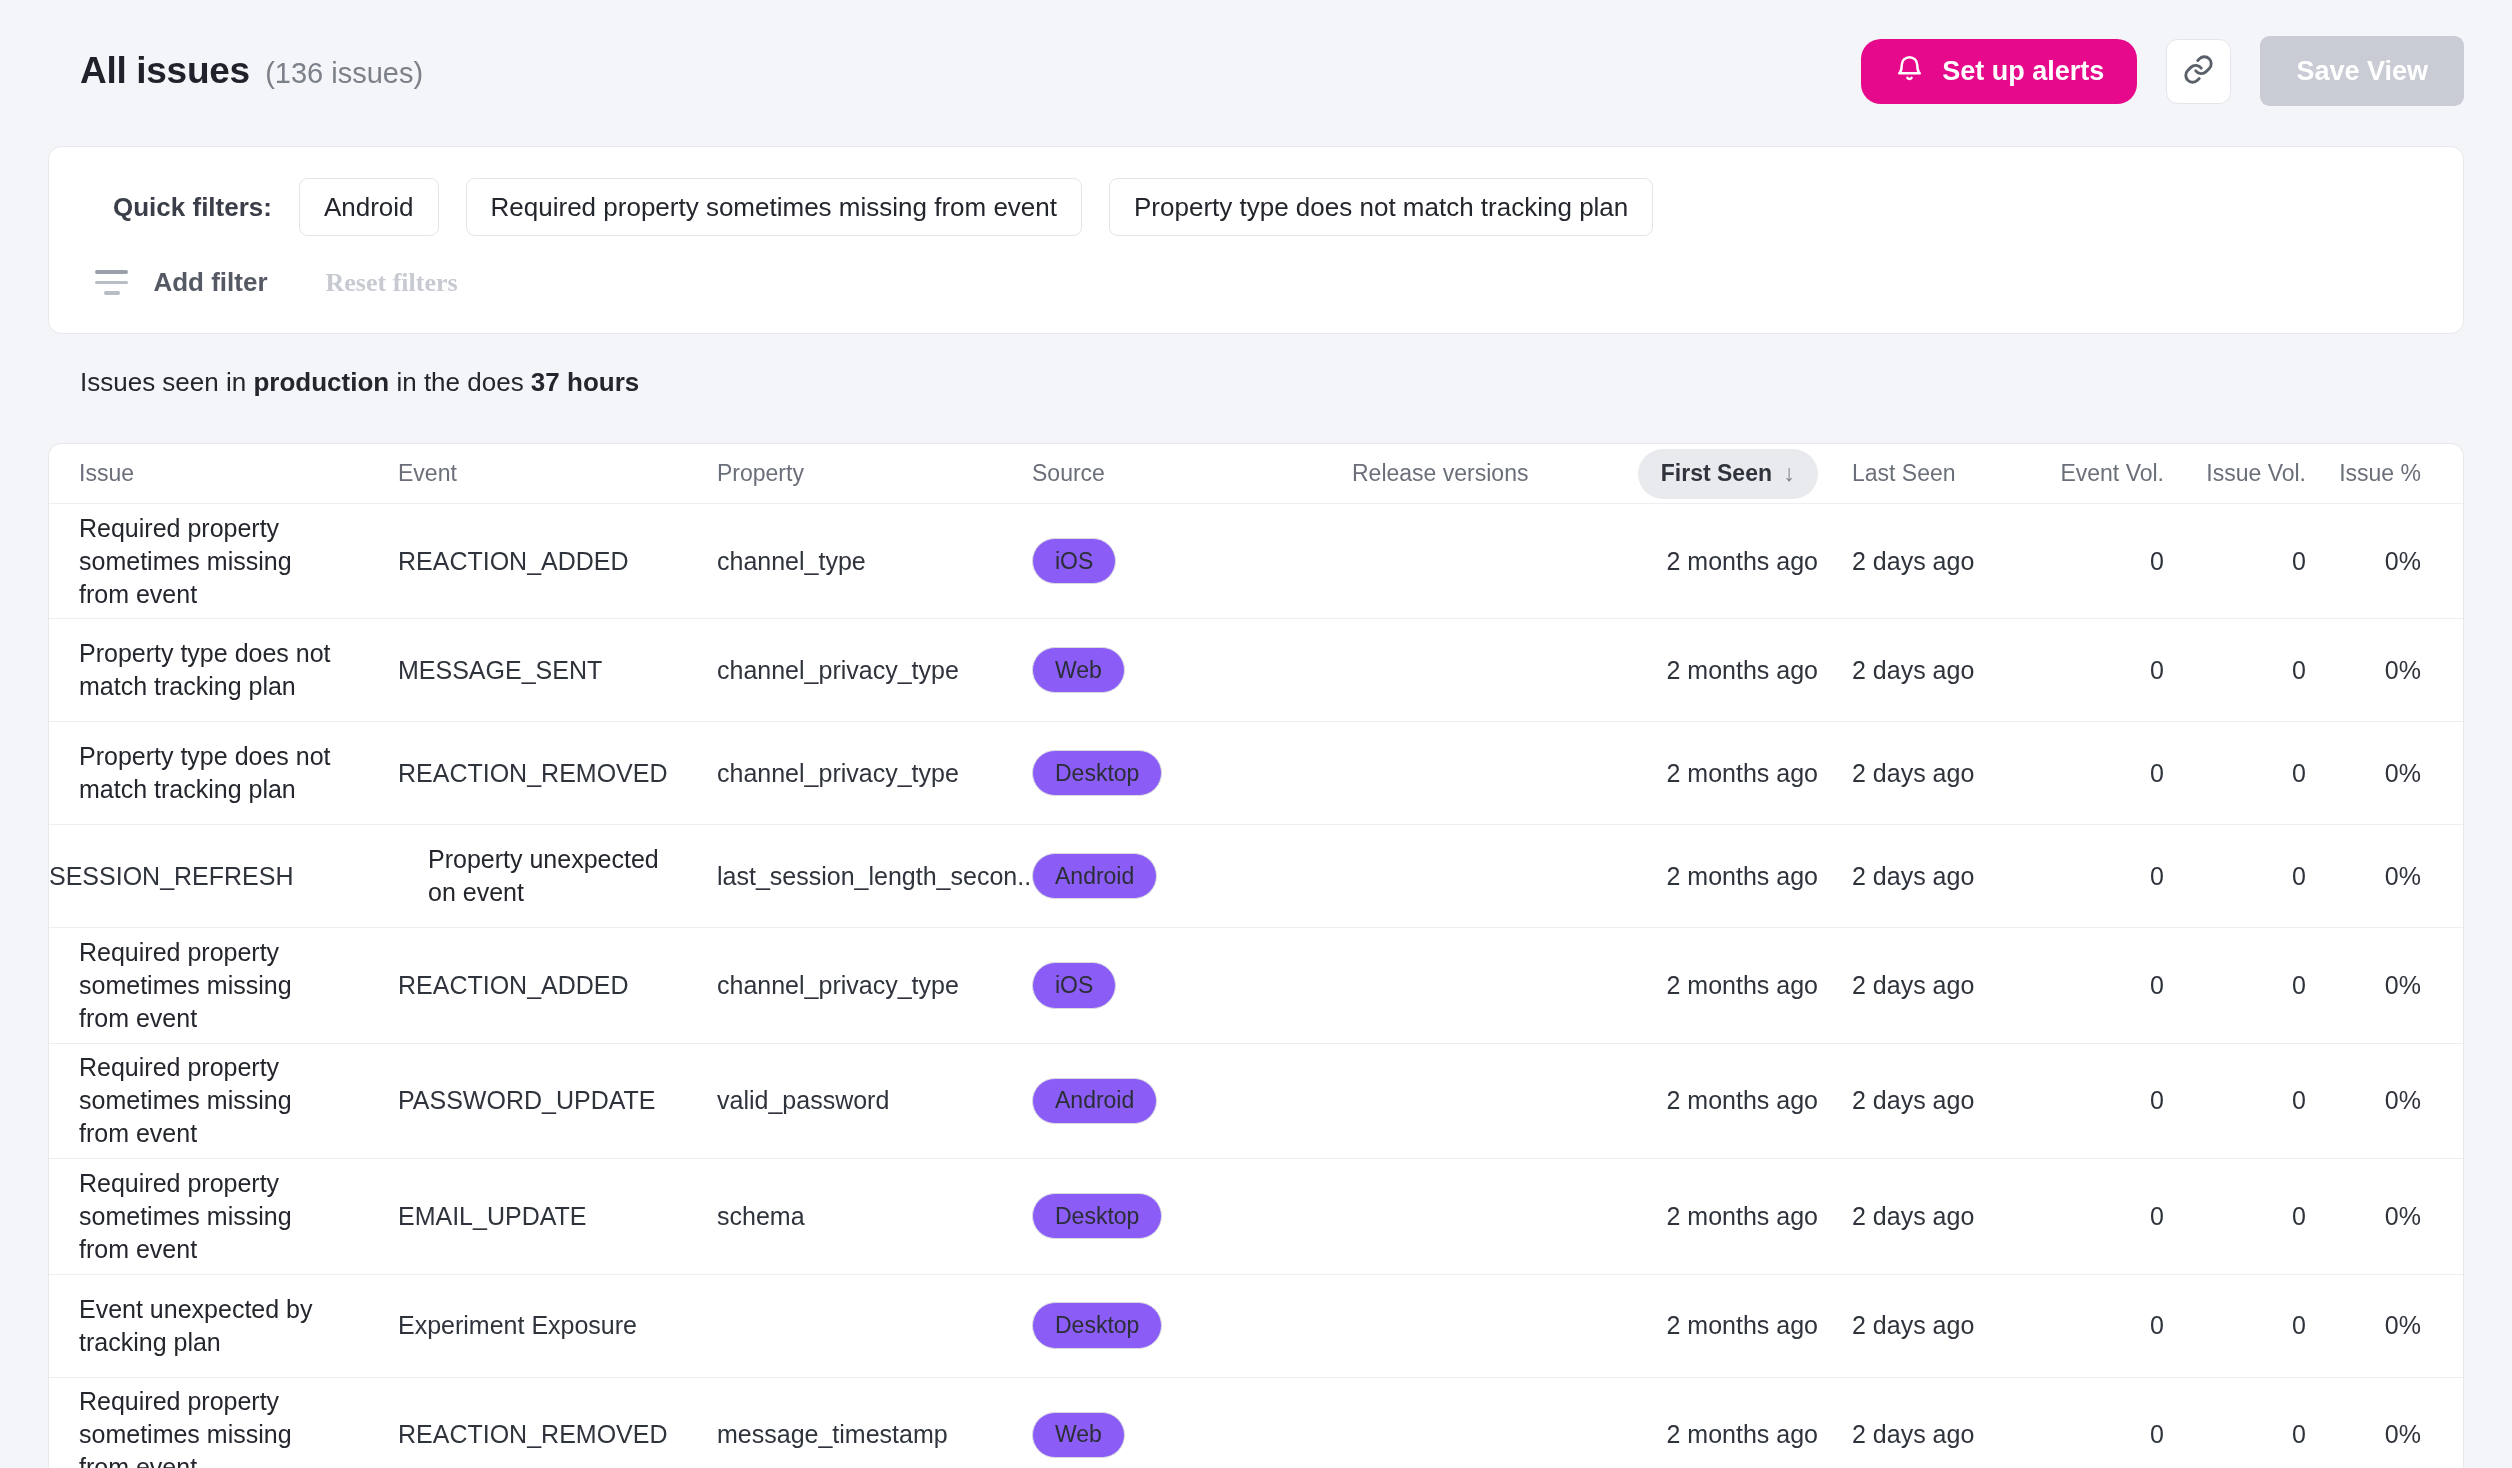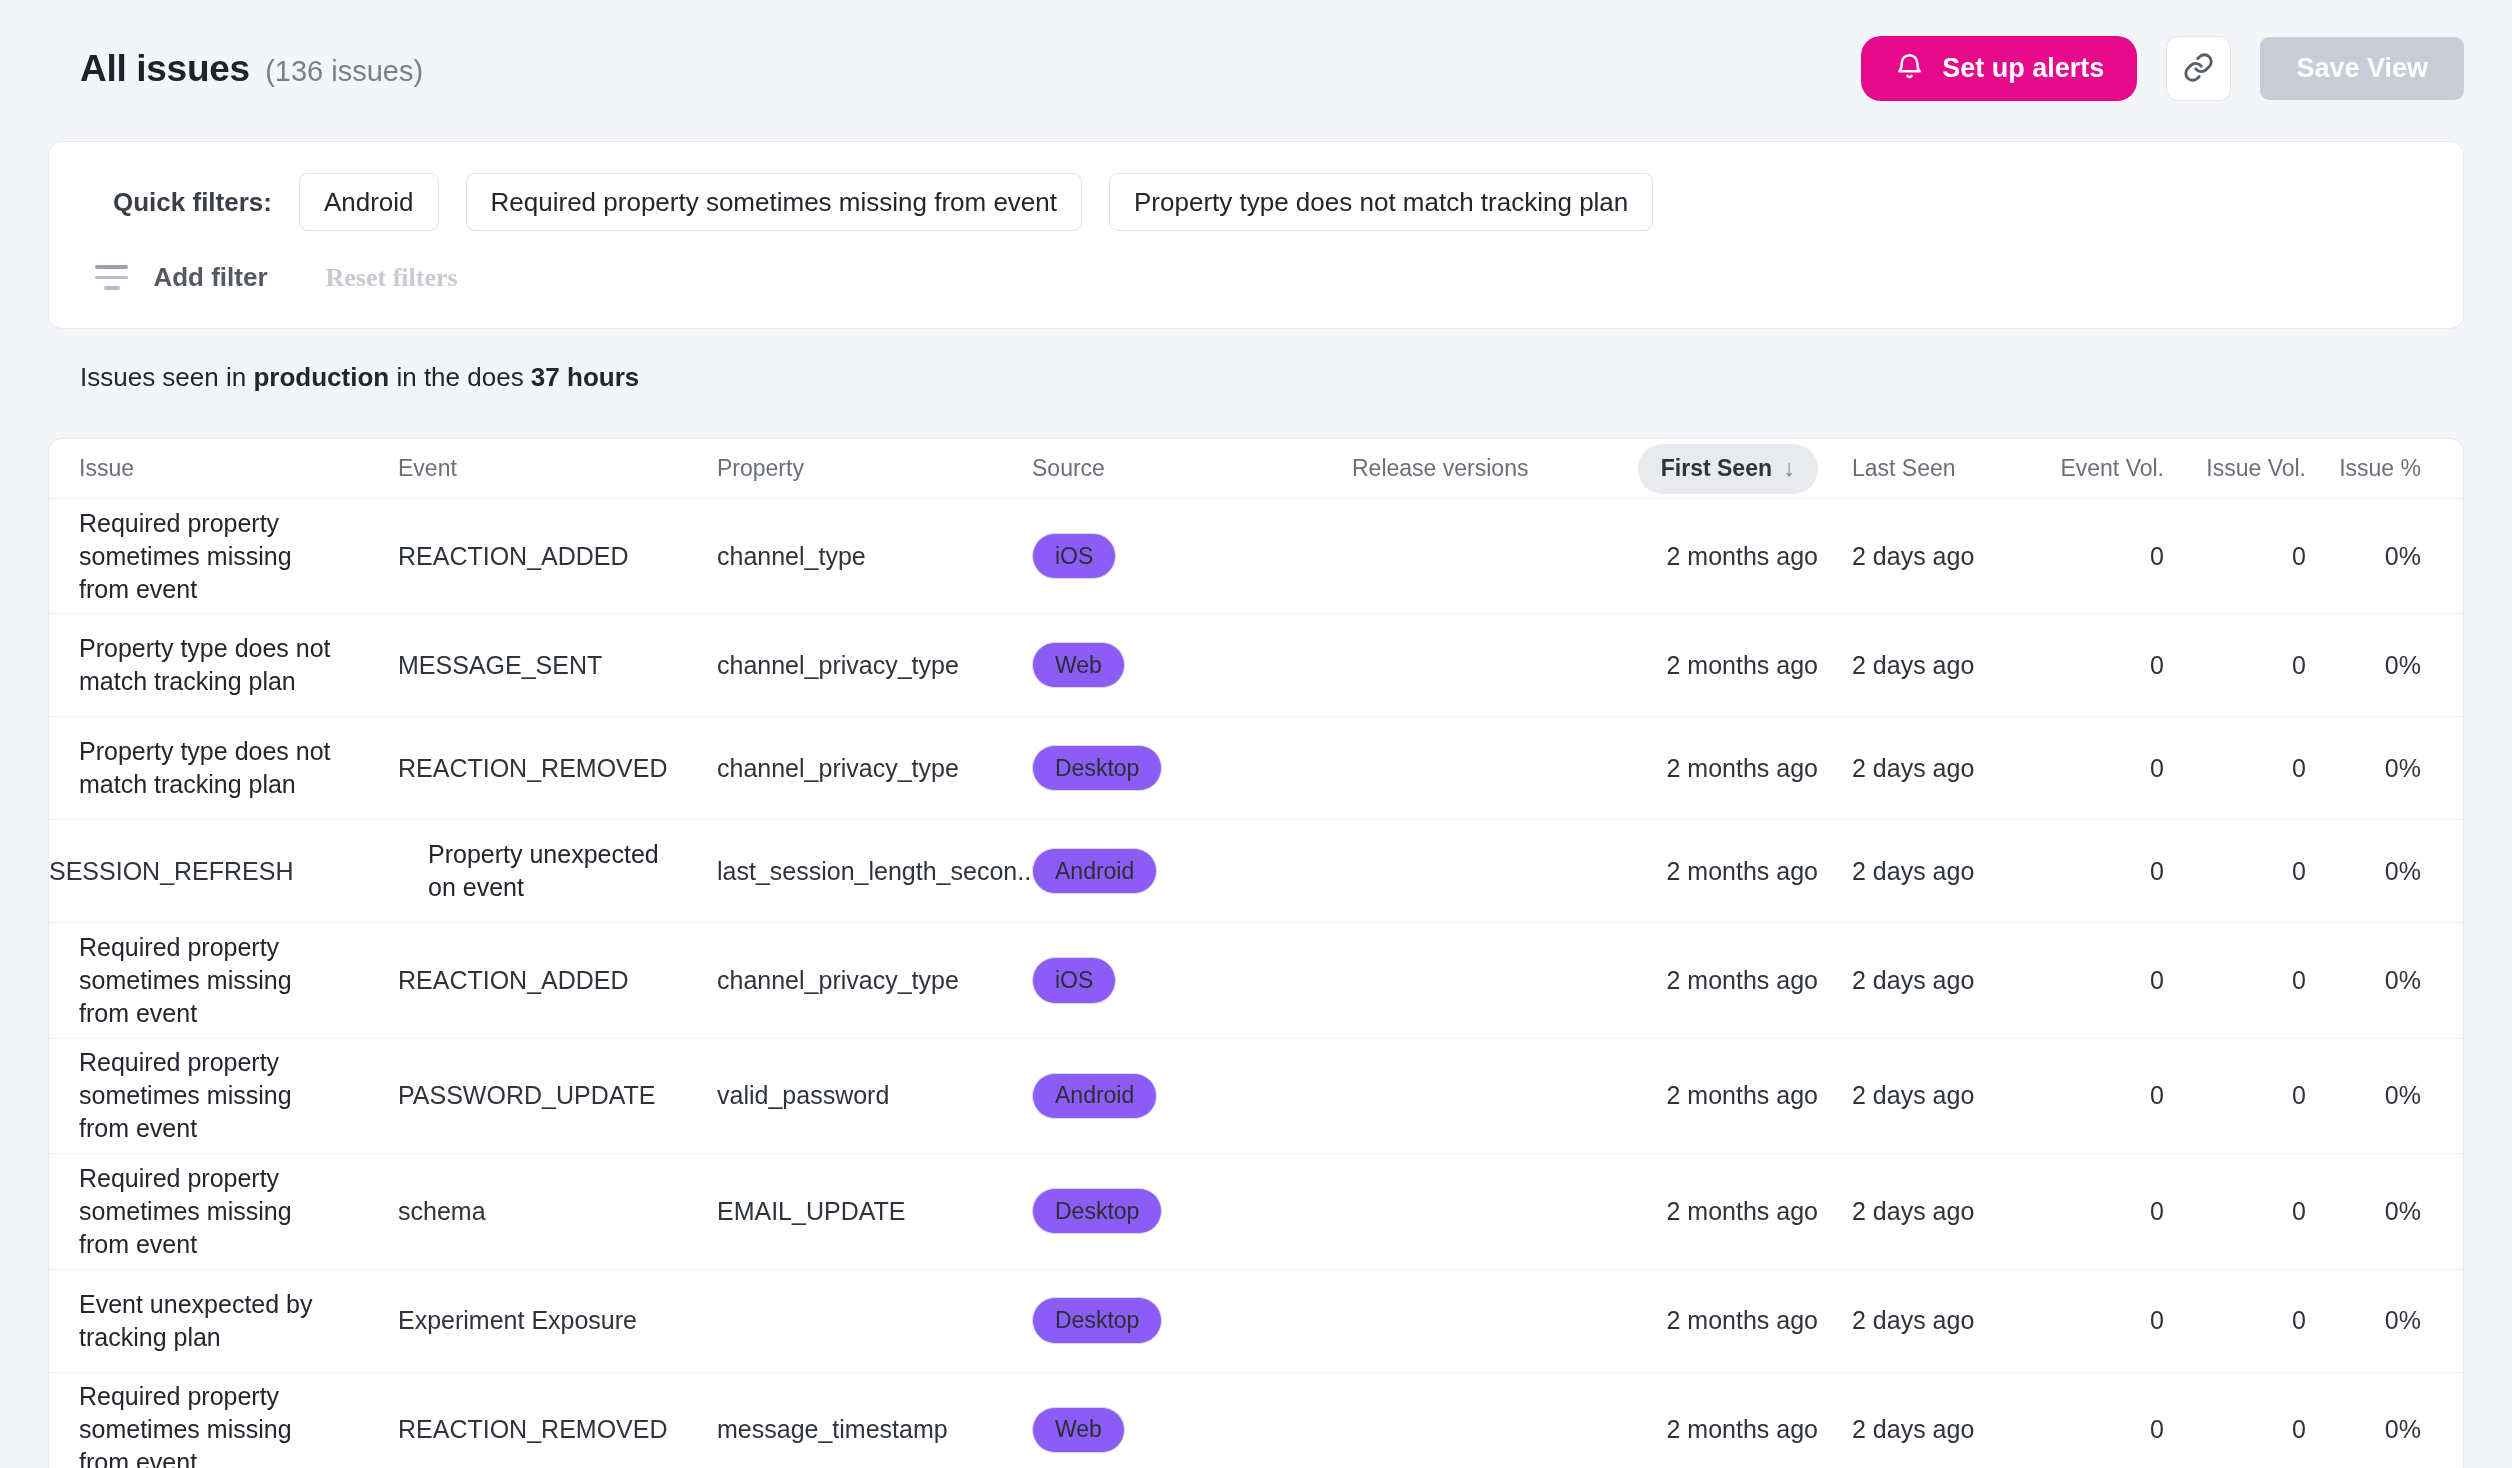--- a/index.html
+++ b/index.html
@@ -13,21 +13,21 @@
 
   
   .topbar { display:flex; align-items:center; justify-content:space-between; padding:36px 0 40px; }
   .title-wrap { margin-left:32px; display:flex; align-items:baseline; gap:15.4px; }
   .page-title { font-size:37px; font-weight:700; color:#1F222A; letter-spacing:-0.3px; }
   .issue-count { font-size:29px; font-weight:400; color:#7B8089; }
   .actions { display:flex; align-items:center; gap:29px; }
   .btn { border:none; cursor:pointer; font-family:inherit; display:inline-flex; align-items:center; justify-content:center; }
   .btn-pink { height:65px; border-radius:20px; background:#E6098C; color:#FFFFFF; font-size:27px; font-weight:700; padding:0 33px; gap:17.3px; }
   .btn-iconbox { width:65px; height:65px; border-radius:11.5px; background:#FFFFFF; border:1px solid #E4E5EA; }
-  .btn-save { height:63px; border-radius:9.6px; background:#C9CCD5; color:#FFFFFF; font-size:27px; font-weight:700; padding:0 36px; cursor:default; }
+  .btn-save { height:70px; border-radius:9.6px; background:#C9CCD5; color:#FFFFFF; font-size:27px; font-weight:700; padding:0 36px; cursor:default; }
   .icon-svg { display:block; }
 
   
   .filter-card { background:#FFFFFF; border:1px solid #E8E9ED; border-radius:13.4px; padding:31px 31px 35px; }
   .qf-row { display:flex; align-items:center; gap:27px; flex-wrap:nowrap; }
   .qf-label { font-size:26px; font-weight:700; color:#3A3E48; white-space:nowrap;margin-left:33px; }
   .chip { font-size:26px; color:#23262D; background:#FFFFFF; border:1px solid #E2E4E8; border-radius:8.6px; padding:12.5px 24px; font-family:inherit; cursor:pointer; white-space:nowrap; }
   .af-row { display:flex; align-items:center; margin-top:31px; margin-left:15.4px; }
   .filter-icon { display:inline-flex; flex-direction:column; gap:6.7px; margin-right:25px; align-items:center; }
   .filter-icon span { display:block; height:3.8px; background:#9BA0AA; border-radius:1.9px; }
@@ -222,22 +222,22 @@
     <div class="td"></div>
     <div class="td td-first">2 months ago</div>
     <div class="td td-last">2 days ago</div>
     <div class="td td-num">0</div>
     <div class="td td-num">0</div>
     <div class="td td-pct">0%</div>
   </div>
 
   <div class="tr">
     <div class="td td-issue">Required property sometimes missing from event</div>
+    <div class="td">EMAIL_UPDATE</div>
     <div class="td td-property">schema</div>
-    <div class="td">EMAIL_UPDATE</div>
     <div class="td">
       <span class="source-chip">Desktop</span>
     </div>
     <div class="td"></div>
     <div class="td td-first">2 months ago</div>
     <div class="td td-last">2 days ago</div>
     <div class="td td-num">0</div>
     <div class="td td-num">0</div>
     <div class="td td-pct">0%</div>
   </div>

